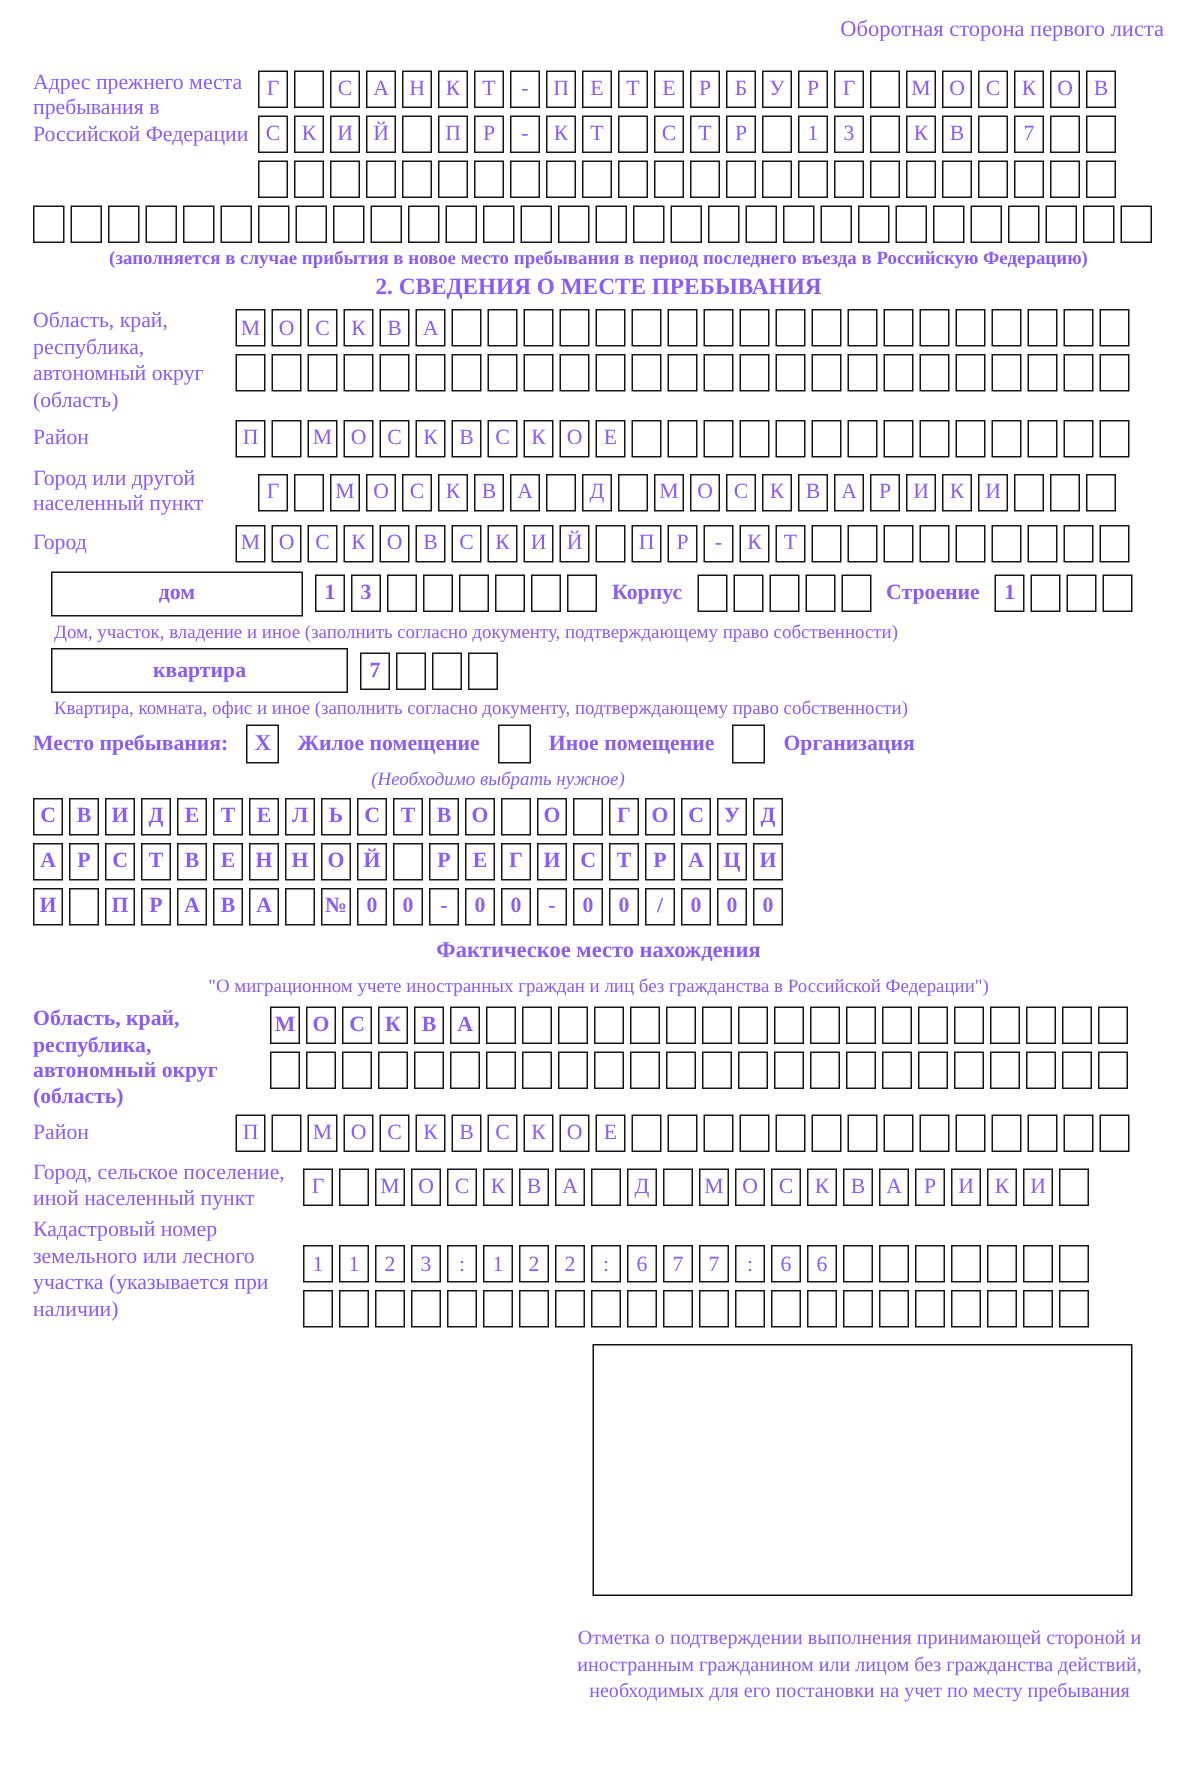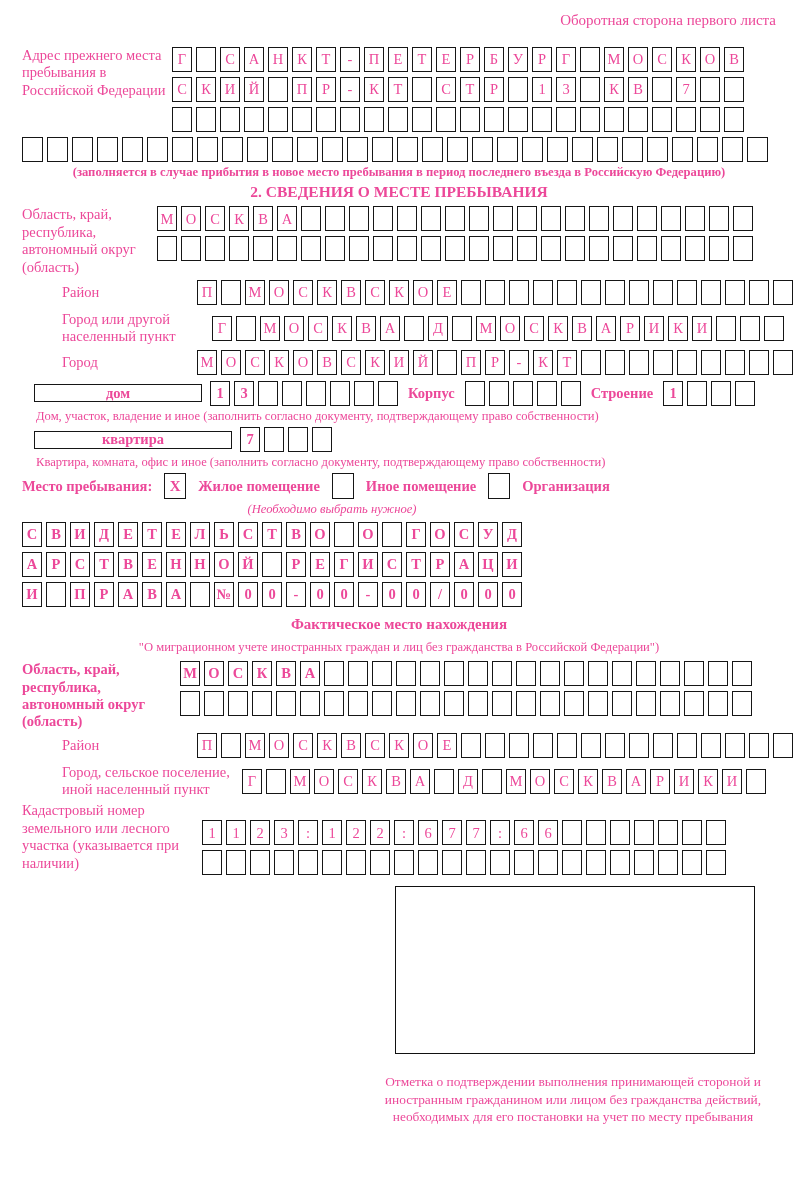--- a/index.html
+++ b/index.html
@@ -1,43 +1,43 @@
 <!DOCTYPE html>
 <html><head>
 <meta charset="utf-8">
 <style>
   * { margin:0; padding:0; box-sizing:border-box; }
   html,body { background:#fff; }
   .page {
     position:relative; width:800px; height:1180px; margin:0 auto;
-    background:#fff; color:#ec4899; padding:12px 24px 0 22px; overflow:hidden;
+    background:#fff; color:#8b5cf6; padding:12px 24px 0 22px; overflow:hidden;
     font-family:"Liberation Serif","DejaVu Serif",serif;
   }
   .header-note { text-align:right; font-size:15px; margin-bottom:18px; }
   .formrow { display:flex; align-items:flex-start; }
-  .formrow.vcenter { align-items:center;margin-left:40px; }
+  .formrow.vcenter { align-items:center; }
   .label { font-size:14.5px; line-height:1.2; flex:none; padding-right:6px; }
   .w150 { width:150px; } .w135 { width:135px; } .w158 { width:158px; }
   .w180 { width:180px; } .w215 { width:218px; }
   .gridcol { flex:1; }
   .cellrow { display:flex; gap:4px; margin-bottom:5px; flex:none; }
   .cell {
     width:20px; height:25px; border:1.6px solid #161616; flex:none;
     display:flex; align-items:center; justify-content:center;
     font-size:14.5px; line-height:1;
   }
   .fullrow { margin:0 0 2px 0; }
   .fullrow .cell { width:21px; }
   .caption { font-size:12.6px; line-height:1.3; }
   .center { text-align:center; }
   .sec-title { text-align:center; font-weight:bold; font-size:15.5px; margin:3px 0 5px 0; }
   .sub-title { text-align:center; font-weight:bold; font-size:15px; margin:4px 0 6px 0; } .mb2{margin-bottom:2px;font-weight:bold;} .mb4{margin-bottom:4px;} .mb6{margin-bottom:6px;} .mt12{margin-top:12px;}
   .inline-row { display:flex; align-items:center; margin-left:12px; }
   .widebox {
-    border:1.6px solid #161616; height:18px; flex:none;
+    border:1.6px solid #161616; height:30px; flex:none;
     display:flex; align-items:center; justify-content:center; font-size:14.5px;
   }
   .wb168 { width:168px; margin-right:8px; }
   .wb198 { width:198px; margin-right:8px; }
   .inline-label { font-size:14.5px; margin:0 10px; flex:none; }
   .checkbox {
     width:22px; height:26px; border:1.6px solid #161616; flex:none;
     display:flex; align-items:center; justify-content:center; font-size:15px; margin:0 12px;
   }
   .mesto-row { margin-left:0; }

